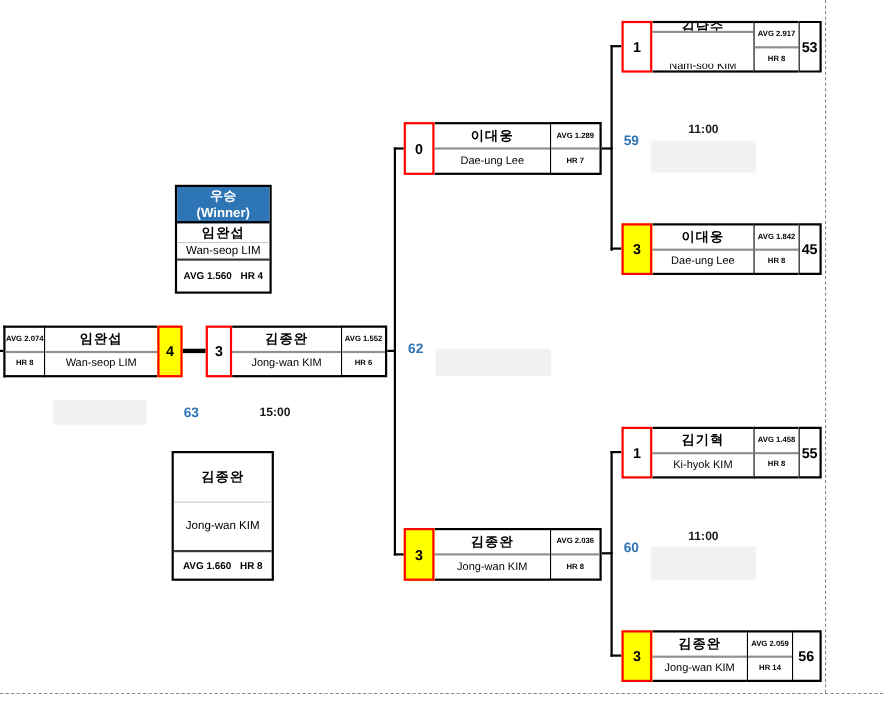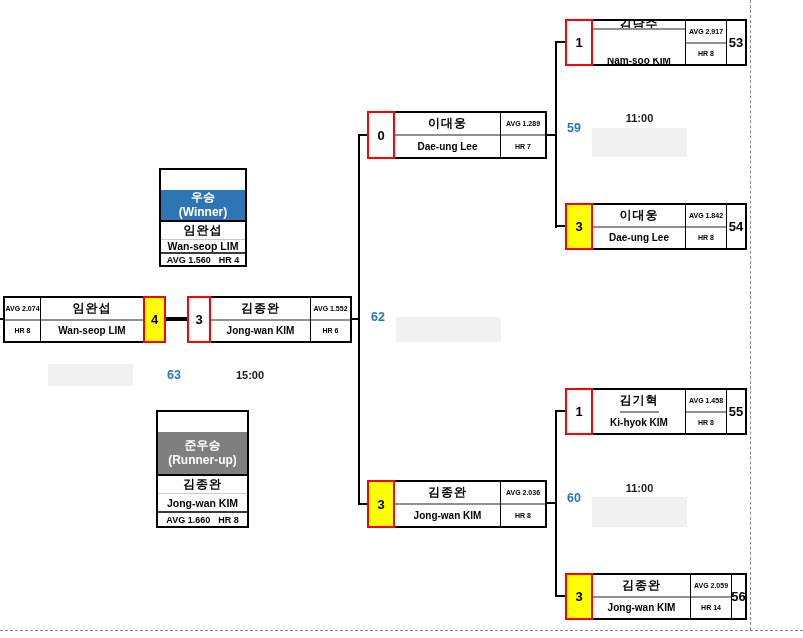--- a/index.html
+++ b/index.html
@@ -19,27 +19,27 @@
   .score-cell.win { background:var(--win_yellow,#ff0); }
   .body-cell  { border-top:2px solid #000; border-bottom:2px solid #000; }
   .sep-l      { border-left:1px solid #000; }
   .edge-l     { border-left:2px solid #000; }
   .edge-r     { border-right:2px solid #000; }
   .match-cell { border:2px solid #000; border-left:1px solid #000; flex-direction:row;
                 align-items:center; justify-content:center; font-weight:bold; font-size:13px; }
   .half       { flex:1; display:flex; align-items:center; justify-content:center; overflow:hidden; }
   .half.top   { border-bottom:2px solid var(--divider_gray,#909090); }
   .ko    { font-weight:bold; font-size:12px; color:#000; letter-spacing:1px; }
-  .en    { font-weight:bold; font-size:10px; color:#000; }
+  .en    { font-weight:normal; font-size:10px; color:#000; }
   .small { font-weight:bold; font-size:7px; color:#000; }
 
   
   .side-card  { position:absolute; background:#fff; border:2px solid #000; display:flex; flex-direction:column; }
   .side-head  { color:#fff; font-weight:bold; font-size:12px; line-height:1.25; text-align:center;
-                display:flex; flex-direction:column; justify-content:center; border-bottom:2px solid #000;margin-top:20px; }
+                display:flex; flex-direction:column; justify-content:center; border-bottom:2px solid #000; }
   .side-head.blue { background:var(--accent_blue,#2e75b6); }
   .side-head.gray { background:var(--header_gray,#7f7f7f); }
   .side-row   { display:flex; align-items:center; justify-content:center; }
   .side-row.en-row    { border-top:1px solid #c9c9c9; }
   .side-row.stats-row { border-top:2px solid #3a3a3a; gap:8px; font-weight:bold; font-size:9px; }
 
   
   .mnum  { position:absolute; color:var(--accent_blue,#2e75b6); font-weight:bold; font-size:12.5px; }
   .mtime { position:absolute; font-weight:bold; font-size:11px; text-align:center; color:#1a1a1a; }
   .ph    { position:absolute; background:var(--placeholder_gray,#f1f1f1); }
@@ -67,34 +67,30 @@
   <div class="line" style="left:555px; top:410px; width:10px; height:2px;"></div>
   <div class="line" style="left:555px; top:595px; width:10px; height:2px;"></div>
 
   <div class="side-card" style="left:159px; top:168px; width:88px; height:99px;">
     <div class="side-head blue" style="height:33px;">
       <span>우승</span>
       <span>(Winner)</span>
     </div>
     <div class="side-row ko" style="flex:1;">임완섭</div>
     <div class="side-row en en-row" style="flex:1; font-size:10.5px;">Wan-seop LIM</div>
-    <div class="side-row stats-row" style="height:14px;">
+    <div class="side-row stats-row" style="height:30px;">
       <span>AVG 1.560</span>
       <span>HR 4</span>
     </div>
   </div>
 
   <div class="side-card" style="left:156px; top:410px; width:93px; height:118px;">
-    <div class="side-head gray" style="height:44px;">
-      <span>준우승</span>
-      <span>(Runner-up)</span>
-    </div>
     <div class="side-row ko" style="flex:1;">김종완</div>
     <div class="side-row en en-row" style="flex:1; font-size:10.5px;">Jong-wan KIM</div>
-    <div class="side-row stats-row" style="height:15px;">
+    <div class="side-row stats-row" style="height:26px;">
       <span>AVG 1.660</span>
       <span>HR 8</span>
     </div>
   </div>
 
   <div class="pcard" style="left:3px; top:296px; width:163px; height:47px;">
     <div class="cell body-cell edge-l" style="width:37px;">
       <div class="half top small">AVG 2.074</div>
       <div class="half small">HR 8</div>
     </div>
@@ -172,29 +168,29 @@
     </div>
     <div class="cell body-cell" style="flex:1;">
       <div class="half top ko">이대웅</div>
       <div class="half en">Dae-ung Lee</div>
     </div>
     <div class="cell body-cell sep-l" style="width:41px;">
       <div class="half top small">AVG 1.842</div>
       <div class="half small">HR 8</div>
     </div>
     <div class="cell match-cell" style="width:21px;">
-      <span>54</span>
+      <span>45</span>
     </div>
   </div>
 
   <div class="pcard" style="left:565px; top:388px; width:182px; height:47px;">
     <div class="cell score-cell" style="width:28px;">
       <span>1</span>
     </div>
-    <div class="cell body-cell" style="flex:1;align-items:center;">
+    <div class="cell body-cell" style="flex:1;">
       <div class="half top ko">김기혁</div>
       <div class="half en">Ki-hyok KIM</div>
     </div>
     <div class="cell body-cell sep-l" style="width:41px;">
       <div class="half top small">AVG 1.458</div>
       <div class="half small">HR 8</div>
     </div>
     <div class="cell match-cell" style="width:21px;">
       <span>55</span>
     </div>
@@ -205,21 +201,21 @@
       <span>3</span>
     </div>
     <div class="cell body-cell" style="flex:1;">
       <div class="half top ko">김종완</div>
       <div class="half en">Jong-wan KIM</div>
     </div>
     <div class="cell body-cell sep-l" style="width:41px;">
       <div class="half top small">AVG 2.059</div>
       <div class="half small">HR 14</div>
     </div>
-    <div class="cell match-cell" style="width:16px;">
+    <div class="cell match-cell" style="width:27px;">
       <span>56</span>
     </div>
   </div>
 
   <span class="mnum" style="left:567px; top:121px;">59</span>
   <span class="mtime" style="left:592px; top:112px; width:95px;">11:00</span>
   <div class="ph" style="left:592px; top:128px; width:95px; height:29px;"></div>
 
   <span class="mnum" style="left:371px; top:310px;">62</span>
   <span class="mtime" style="left:396px; top:317px; width:105px;">13:00</span>

